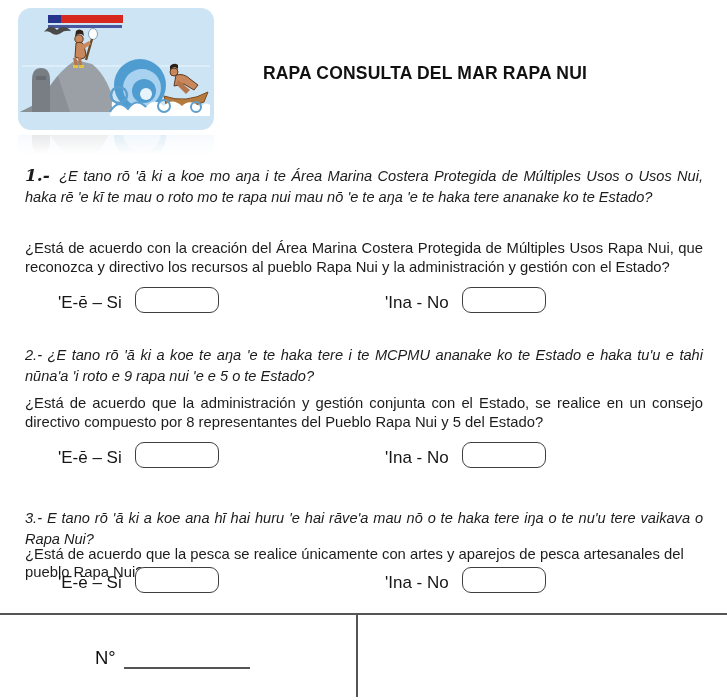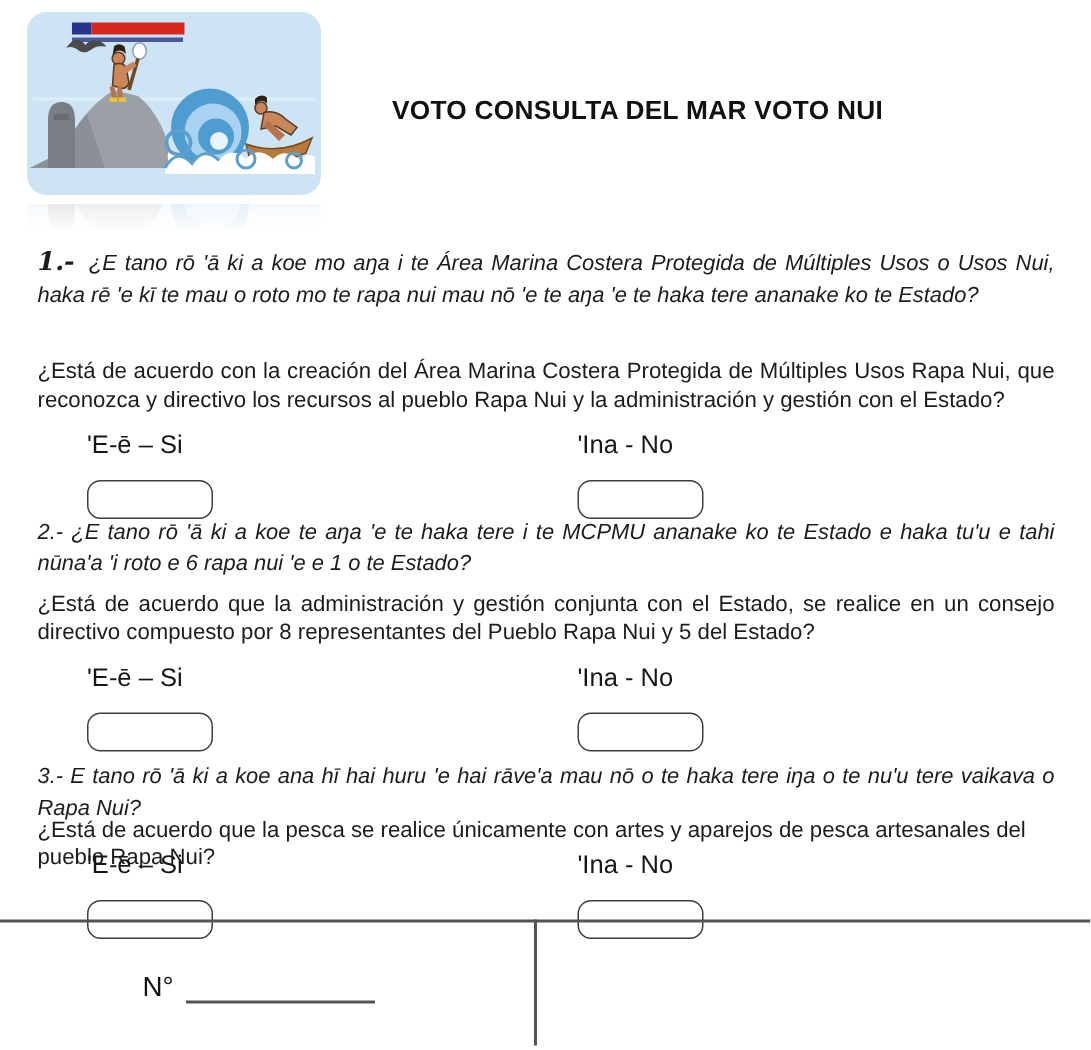--- a/index.html
+++ b/index.html
@@ -39,21 +39,21 @@
   }
   .q-es.no-justify { text-align:left; line-height:18.5px; }
   .qnum { font-style:italic; }
   .qnum-large {
     font-family:"DejaVu Serif", serif;
     font-weight:bold; font-size:17px; padding-right:4px;
   }
 
   
   .answer-row { position:absolute; left:0; width:727px; height:32px; }
-  .answer-group { position:absolute; display:flex; align-items:flex-start; gap:13px;flex-direction:column; }
+  .answer-group { position:absolute; display:flex; align-items:flex-end; gap:13px; }
   .answer-group.yes { left:58px; }
   .answer-group.no  { left:385px; }
   .answer-label { font-size:17px; color:#161616; white-space:pre; }
   .checkbox {
     width:84px; height:26px;
     border:1.6px solid #3f3f3f; border-radius:9px;
     background:#fff; box-sizing:border-box;
   }
 
   
@@ -143,37 +143,37 @@
       <circle cx="122" cy="77" r="26" fill="#4f9cd1"></circle>
       <circle cx="124" cy="80" r="19" fill="#a8d2ef"></circle>
       <path d="M146 88 q22 8 44 -4 l-4 10 q-20 9 -38 2 z" fill="#b57a3e"></path>
       <path d="M92 104 q8 -14 18 -3 q8 -12 18 -2 q8 -10 18 -1 q8 -9 18 0 q8 -8 18 1 q6 -6 10 -2 l0 11 l-100 0 z" fill="#ffffff"></path>
     </svg>
     <div class="fade"></div>
   </div>
 </div>
 
 <div class="title">
-  <div>VOTO CONSULTA DEL MAR VOTO NUI</div>
+  <div>RAPA CONSULTA DEL MAR RAPA NUI</div>
 </div>
 
 <p class="q-rap" style="top:150px;"><span class="qnum qnum-large">1.-</span> <span>¿E tano rō 'ā ki a koe mo aŋa i te Área Marina Costera Protegida de Múltiples Usos o Usos Nui, haka rē 'e kī te mau o roto mo te rapa nui mau nō 'e te aŋa 'e te haka tere ananake ko te Estado?</span></p>
 <p class="q-es" style="top:224px;">¿Está de acuerdo con la creación del Área Marina Costera Protegida de Múltiples Usos Rapa Nui, que reconozca y directivo los recursos al pueblo Rapa Nui y la administración y gestión con el Estado?</p>
 <div class="answer-row" style="top:287px;">
   <div class="answer-group yes">
     <span class="answer-label">'E-ē – Si</span>
     <span class="checkbox"></span>
   </div>
   <div class="answer-group no">
     <span class="answer-label">'Ina - No</span>
     <span class="checkbox"></span>
   </div>
 </div>
 
-<p class="q-rap" style="top:330px;"><span class="qnum">2.-</span> <span>¿E tano rō 'ā ki a koe te aŋa 'e te haka tere i te MCPMU ananake ko te Estado e haka tu'u e tahi nūna'a 'i roto e 6 rapa nui 'e e 1 o te Estado?</span></p>
+<p class="q-rap" style="top:330px;"><span class="qnum">2.-</span> <span>¿E tano rō 'ā ki a koe te aŋa 'e te haka tere i te MCPMU ananake ko te Estado e haka tu'u e tahi nūna'a 'i roto e 9 rapa nui 'e e 5 o te Estado?</span></p>
 <p class="q-es" style="top:379px;">¿Está de acuerdo que la administración y gestión conjunta con el Estado, se realice en un consejo directivo compuesto por 8 representantes del Pueblo Rapa Nui y 5 del Estado?</p>
 <div class="answer-row" style="top:442px;">
   <div class="answer-group yes">
     <span class="answer-label">'E-ē – Si</span>
     <span class="checkbox"></span>
   </div>
   <div class="answer-group no">
     <span class="answer-label">'Ina - No</span>
     <span class="checkbox"></span>
   </div>

